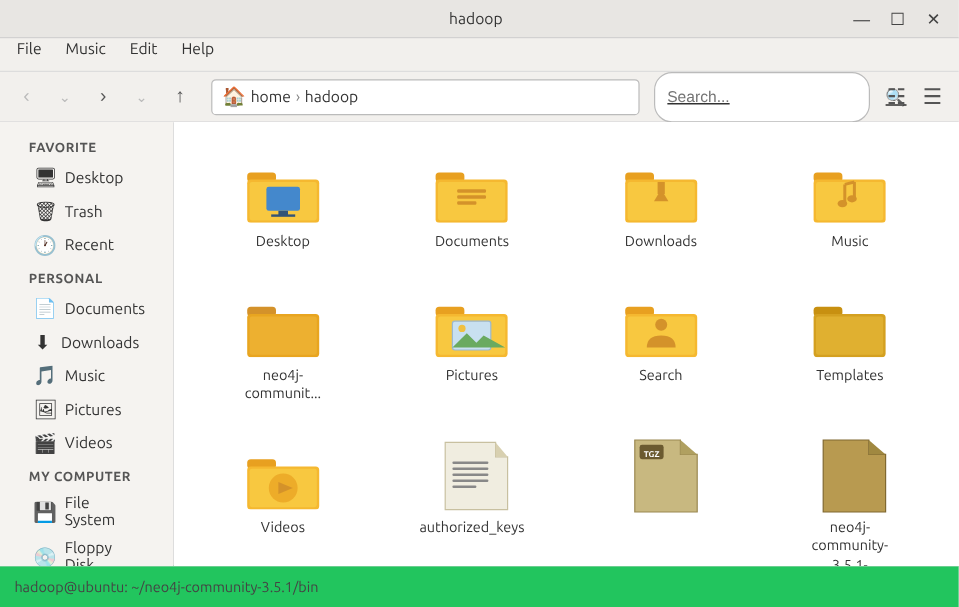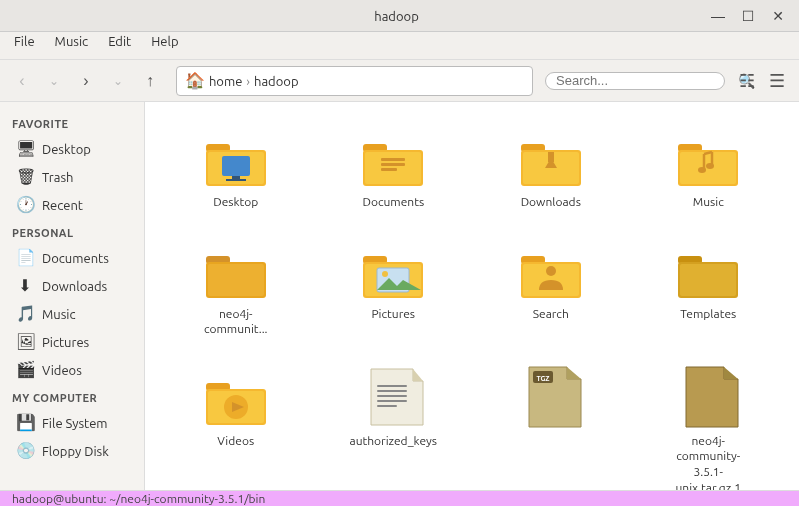--- a/index.html
+++ b/index.html
@@ -16,45 +16,45 @@
     .menubar-item { padding: 2px 10px; cursor: pointer; border-radius: 3px; color: #333; }
 
     
     .toolbar { background: #f2f0ed; height: 42px; display: flex; align-items: center; padding: 0 8px; gap: 4px; border-bottom: 1px solid #ddd; }
     .toolbar-nav-btn { width: 28px; height: 28px; border: none; background: transparent; cursor: pointer; border-radius: 4px; color: #555; font-size: 16px; display: flex; align-items: center; justify-content: center; }
     .toolbar-nav-btn.disabled { color: #bbb; cursor: default; }
     .breadcrumb-bar { flex: 1; height: 30px; background: white; border: 1px solid #bbb; border-radius: 4px; display: flex; align-items: center; padding: 0 8px; gap: 4px; margin: 0 8px; }
     .breadcrumb-home { color: #d2832f; font-size: 16px; }
     .breadcrumb-sep { color: #888; }
     .breadcrumb-item { color: #333; font-size: 13px; text-align: right; }
-    .search-bar { width: 180px; height: 18px; background: white; border: 1px solid #bbb; border-radius: 15px; display: flex; align-items: center; padding: 0 10px; gap: 6px; }
+    .search-bar { width: 180px; height: 42px; background: white; border: 1px solid #bbb; border-radius: 15px; display: flex; align-items: center; padding: 0 10px; gap: 6px; text-decoration: underline; }
     .search-bar input { border: none; outline: none; background: transparent; font-size: 13px; flex: 1; }
     .search-icon { color: #888; font-size: 14px; }
     .view-toggle { display: flex; gap: 2px; margin-left: 4px; }
     .view-btn { width: 28px; height: 28px; border: none; background: transparent; cursor: pointer; border-radius: 4px; color: #555; font-size: 18px; display: flex; align-items: center; justify-content: center; }
 
     
     .main { display: flex; flex: 1; overflow: hidden; }
 
     
-    .sidebar { width: 145px; background: #f5f3f0; border-right: 1px solid #ddd; overflow-y: auto; padding: 8px 0; }
+    .sidebar { width: 145px; background: #f5f3f0; border-right: 1px solid #ddd; overflow-y: auto; padding: 8px 12px; }
     .sidebar-section-title { font-size: 11px; font-weight: bold; color: #555; padding: 8px 12px 4px 12px; text-transform: uppercase; letter-spacing: 0.5px; }
     .sidebar-item { display: flex; align-items: center; gap: 8px; padding: 4px 12px; cursor: pointer; border-radius: 3px; margin: 1px 4px; color: #333; }
     .sidebar-icon { font-size: 16px; width: 18px; text-align: center; }
     .sidebar-label { font-size: 13px; }
 
     
     .file-area { flex: 1; overflow-y: auto; background: white; padding: 16px; }
     .file-grid { display: grid; grid-template-columns: repeat(4, 1fr); gap: 12px 8px; }
     .file-item { display: flex; flex-direction: column; align-items: center; padding: 8px 4px; border-radius: 4px; cursor: pointer; min-width: 0; }
     .file-icon { width: 64px; height: 64px; display: flex; align-items: center; justify-content: flex-end; margin-bottom: 4px; }
     .file-label { font-size: 12px; color: #333; text-align: center; word-break: break-word; max-width: 90px; line-height: 1.3; }
 
     
-    .statusbar { height: 16px; background: #f0abfc; border-top: 1px solid #ddd; display: flex; align-items: center; padding: 0 12px; font-size: 12px; color: #444; }
+    .statusbar { height: 35px; background: #22c55e; border-top: 1px solid #ddd; display: flex; align-items: center; padding: 0 12px; font-size: 12px; color: #444; }
   </style>
 </head>
 <body>
 
 <div class="titlebar">
   <div style="width:80px;"></div>
   <div class="titlebar-title">hadoop</div>
   <div class="titlebar-controls">
     <button class="titlebar-btn">—</button>
     <button class="titlebar-btn">☐</button>

